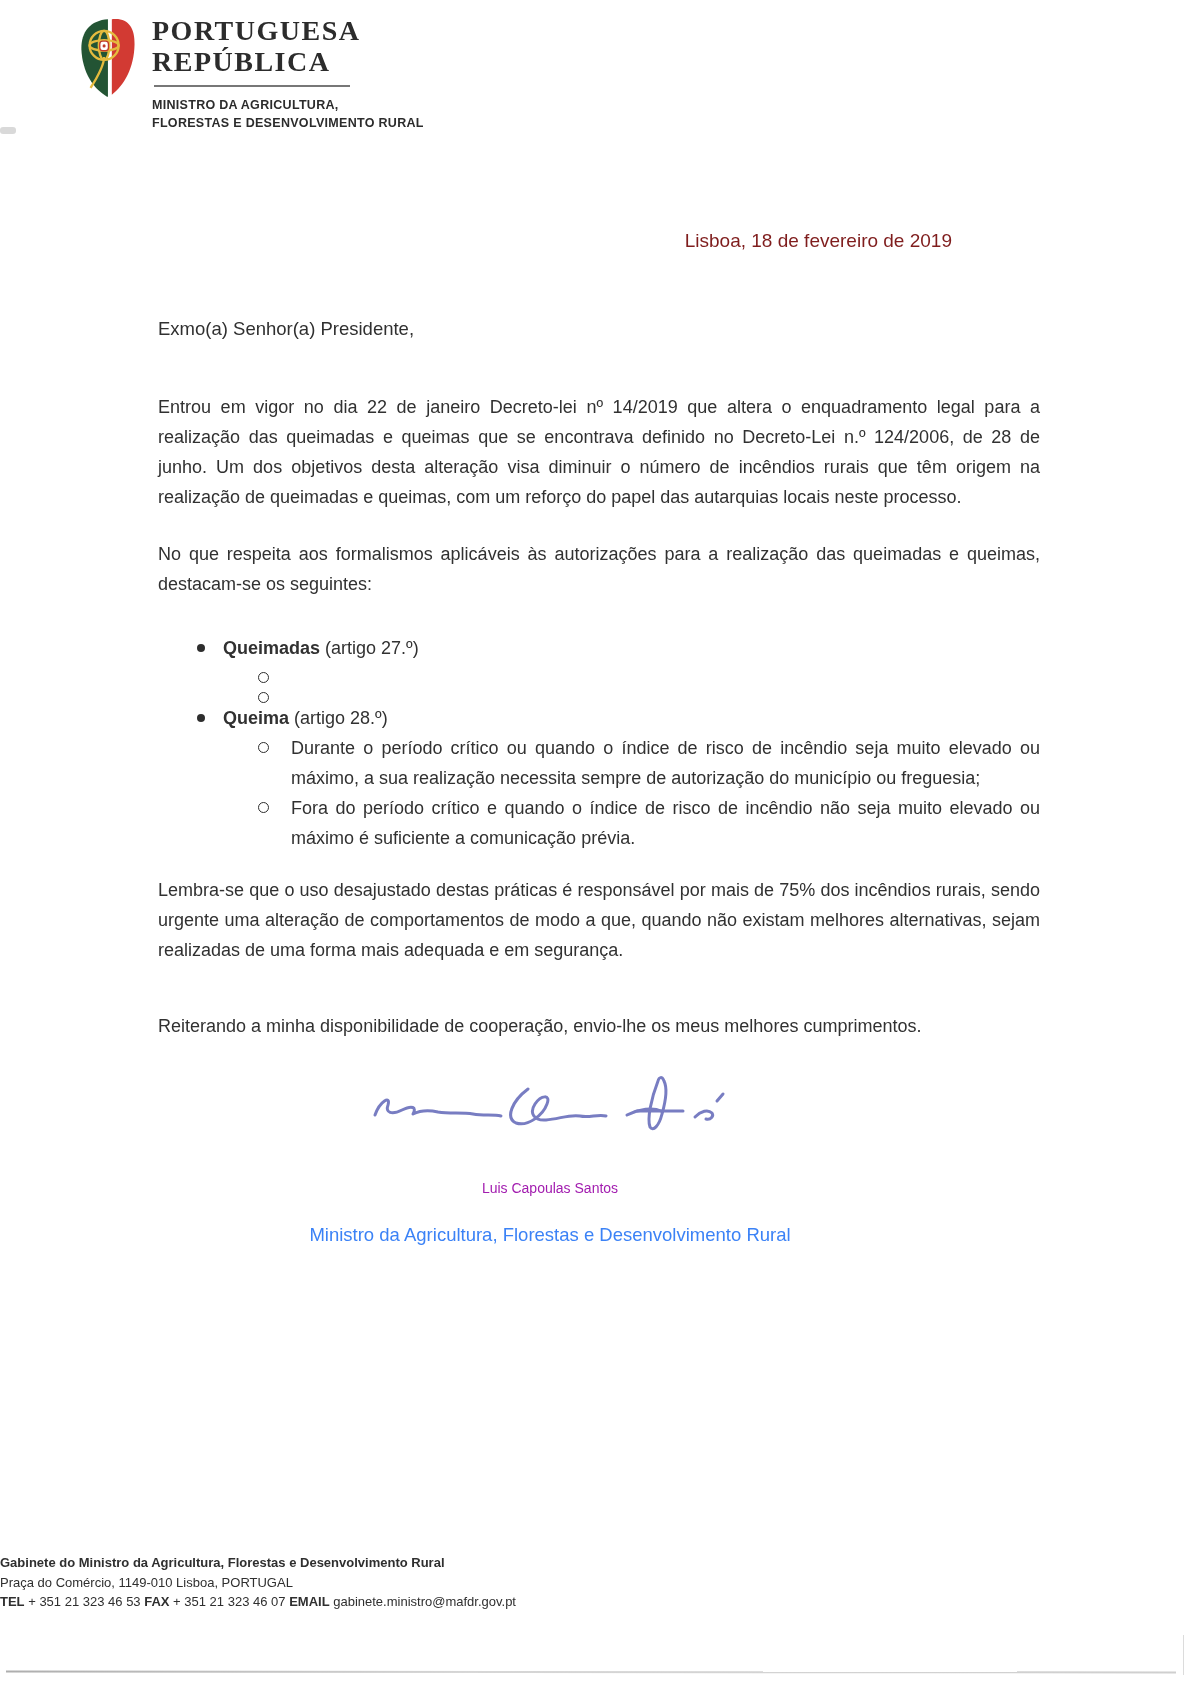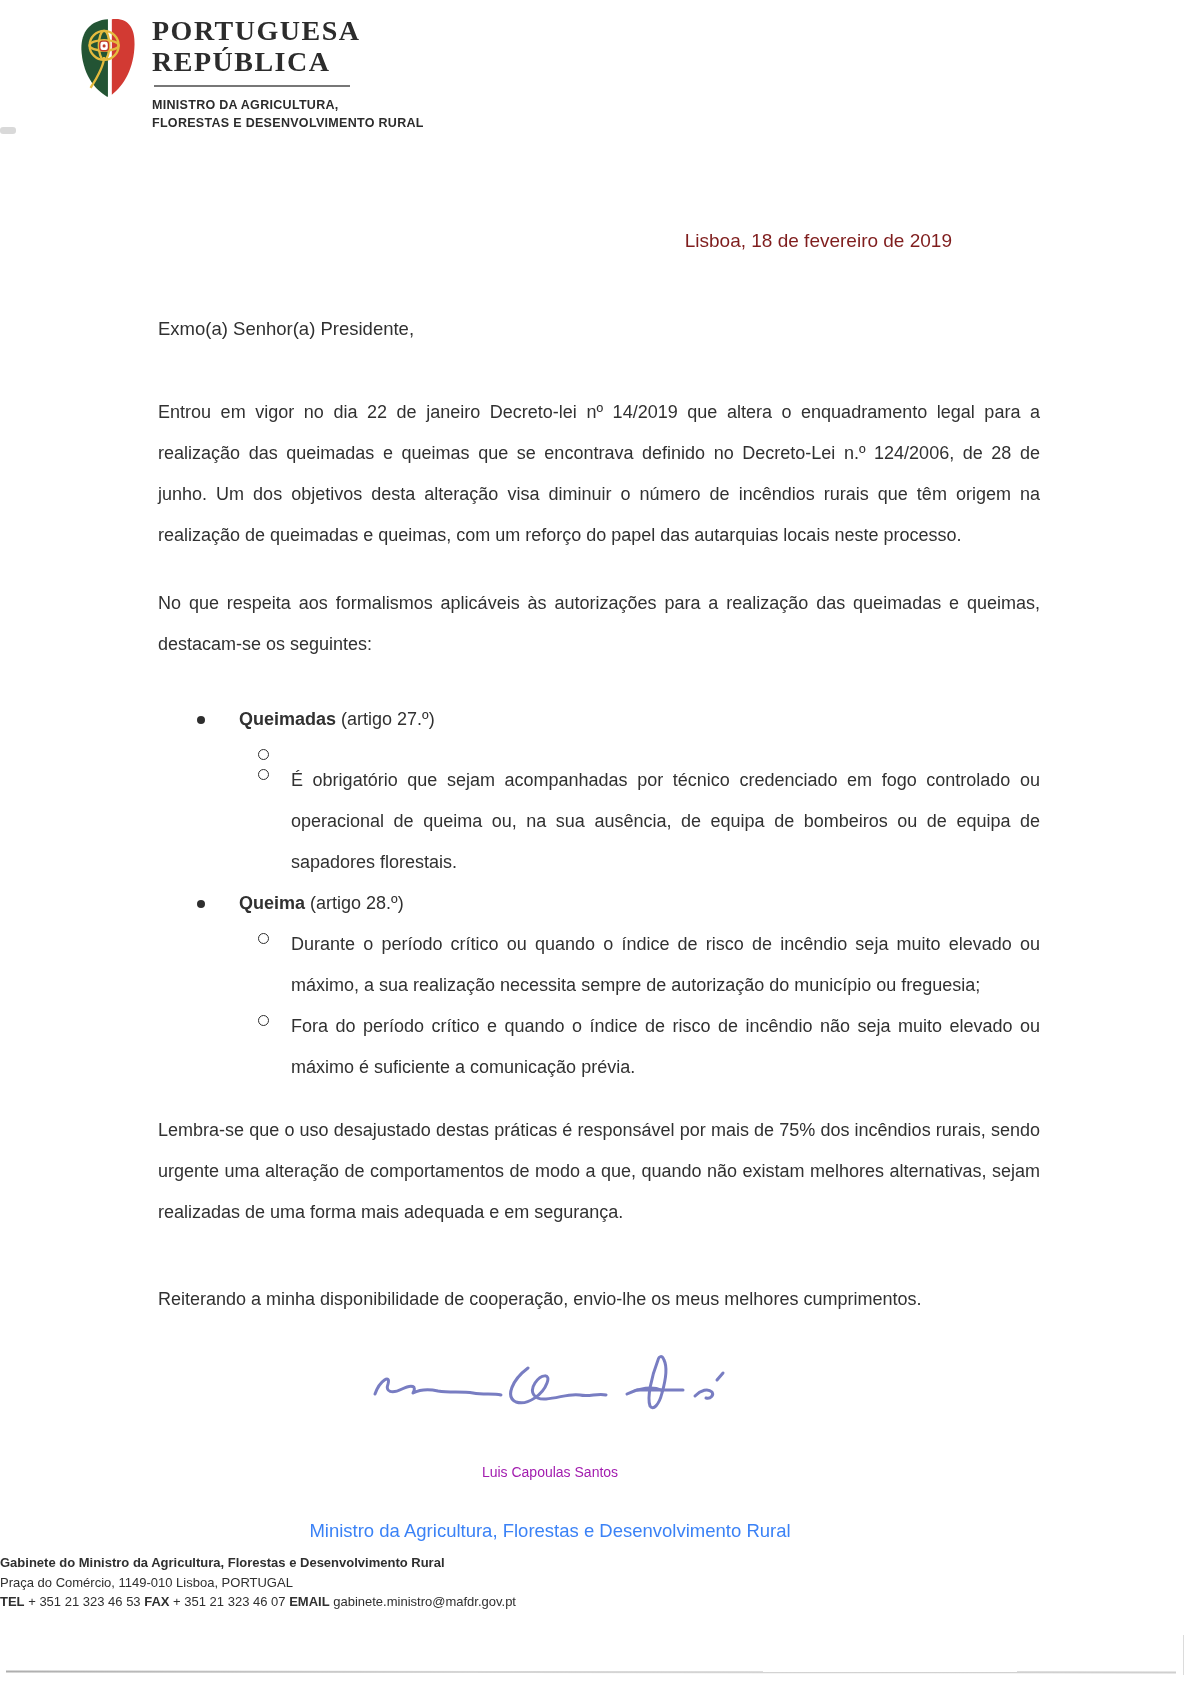--- a/index.html
+++ b/index.html
@@ -16,28 +16,28 @@
   .logo-title{
     font-family:"Liberation Serif",serif;font-weight:bold;font-size:28px;
     line-height:1.1;letter-spacing:1.5px;color:#2c2c2c;
   }
   .logo-rule{width:196px;height:2px;background:#777;margin:7px 0 9px 2px;}
   .ministry{font-size:12.5px;font-weight:bold;letter-spacing:.3px;line-height:1.5;color:#2c2c2c;}
 
   
   .date{position:absolute;top:230px;right:238px;font-size:19px;color:#7f1d1d;}
   .salutation{position:absolute;top:318px;left:158px;font-size:18.5px;color:#303030;}
-  .content{position:absolute;top:392px;left:158px;width:882px;font-size:18px;line-height:41px;color:#313131;}
+  .content{position:absolute;top:392px;left:158px;width:882px;font-size:18px;line-height:30px;color:#313131;}
   .content p{margin:0;text-align:justify;}
   .p2{margin-top:27px !important;}
   .p3{margin-top:22px !important;}
   .p4{margin-top:46px !important;text-align:right;}
 
   .bullets{margin-top:34px;}
-  .b1-row{display:flex;align-items:baseline;padding-left:39px;gap:16px;}
+  .b1-row{display:flex;align-items:baseline;padding-left:39px;}
   .disc{width:8px;height:8px;border-radius:50%;background:#2e2e2e;flex:0 0 auto;align-self:center;margin-right:18px;}
   .b1-label{font-weight:bold;}
   .b2-row{display:flex;padding-left:100px;}
   .ring{width:9px;height:9px;border:1.8px solid #2e2e2e;border-radius:50%;flex:0 0 auto;margin-top:9px;margin-right:22px;}
   .b2-text{flex:1;text-align:justify;}
 
   
   .sig-area{width:784px;margin-top:28px;text-align:center;}
   .sig-ink{display:block;margin:0 auto;}
   .sig-name{font-size:14px;margin-top:12px;color:#a21caf;}
@@ -98,21 +98,20 @@
 
       <div class="b1-row">
         <span class="disc"></span>
         <span><span class="b1-label">Queimadas</span><span> (artigo 27.º)</span></span>
       </div>
       <div class="b2-row">
         <span class="ring"></span>
       </div>
       <div class="b2-row">
         <span class="ring"></span>
-        <div class="b2-text">É obrigatório que sejam acompanhadas por técnico credenciado em fogo controlado ou operacional de queima ou, na sua ausência, de equipa de bombeiros ou de equipa de sapadores florestais.</div>
       </div>
 
       <div class="b1-row">
         <span class="disc"></span>
         <span><span class="b1-label">Queima</span><span> (artigo 28.º)</span></span>
       </div>
       <div class="b2-row">
         <span class="ring"></span>
         <div class="b2-text">Durante o período crítico ou quando o índice de risco de incêndio seja muito elevado ou máximo, a sua realização necessita sempre de autorização do município ou freguesia;</div>
       </div>

